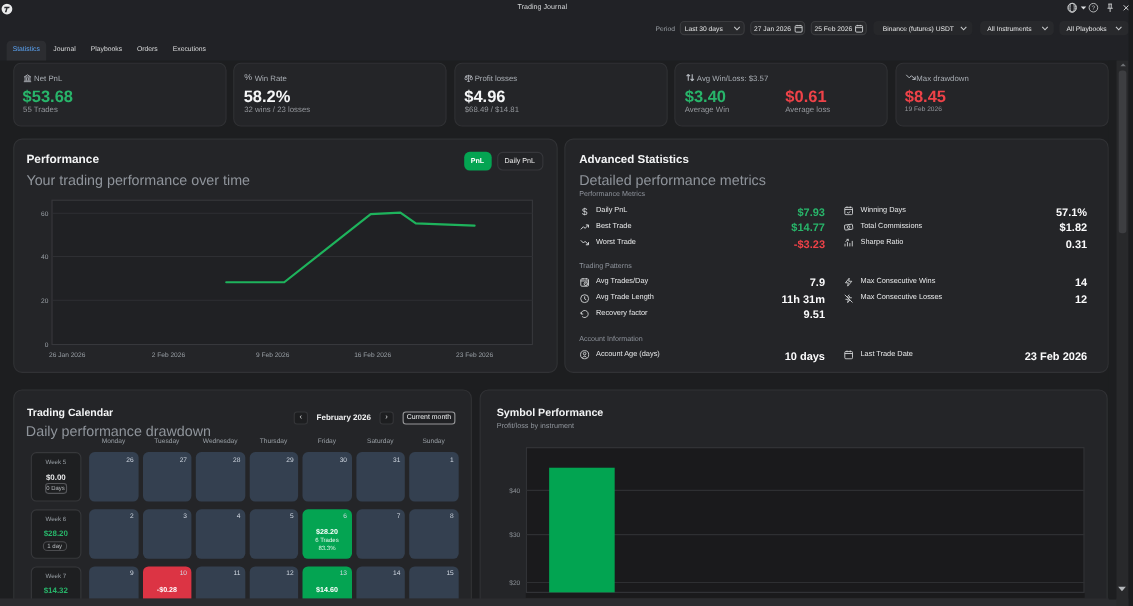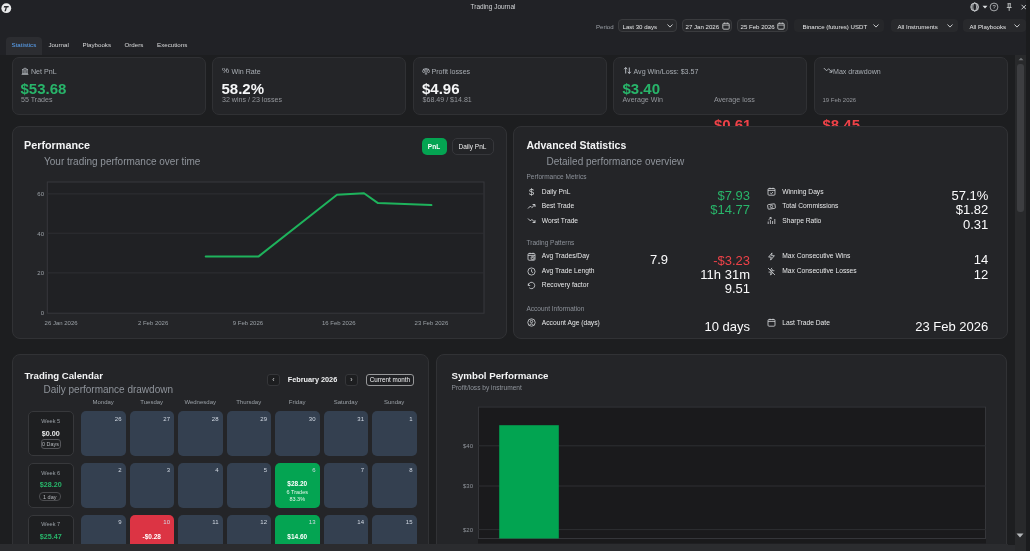--- a/index.html
+++ b/index.html
@@ -6,26 +6,26 @@
 html,body { width:1030px; height:551px; overflow:hidden; background:#1d1e20; font-family:"Liberation Sans", sans-serif; }
 .abs { position:absolute; }
 #app { position:relative; width:1030px; height:551px; background:#1d1e20; }
 #chrome { position:absolute; left:0; top:0; width:1030px; height:55px; background:#212226; }
 .panel { position:absolute; background:#242528; border:1px solid #313235; border-radius:8px; }
 .card { position:absolute; background:#242528; border:1px solid #303134; border-radius:7px; }
 .lbl { color:#a8adb3; font-size:7.1px; }
 .sub { color:#94979c; font-size:7.1px; }
 .val { color:#f5f6f7; font-size:15px; font-weight:bold; }
 .green { color:#28b56a; }
-.red { color:#ee4248;margin-top:36px; }
+.red { color:#ee4248; }
 .ptitle { color:#f3f4f5; font-size:10.5px; font-weight:bold; }
-.psub { color:#8f949b; font-size:10px;margin-left:20px; }
+.psub { color:#8f949b; font-size:13px; }
 .sect { color:#8d929a; font-size:6.5px; }
 .rowlbl { color:#e7e8e9; font-size:6.7px; }
-.rowval { font-size:13px; font-weight:normal; color:#fbfbfc; }
+.rowval { font-size:10px; font-weight:bold; color:#fbfbfc; }
 .wwhite { color:#e9eaeb; }
 .rowval.green { color:#28b56a; }
 .rowval.red { color:#ee4248; }
 svg { display:block; }
 </style>
 </head>
 <body>
 <div id="app">
   <div id="chrome"></div>
 
@@ -167,21 +167,21 @@
       <text x="141.1" y="198.5">2 Feb 2026</text>
       <text x="235.9" y="198.5">9 Feb 2026</text>
       <text x="326.8" y="198.5">16 Feb 2026</text>
       <text x="419.4" y="198.5">23 Feb 2026</text>
     </g>
     <polyline points="193.7,130.6 246.4,130.6 325,68.7 352,67.3 366,77.1 419.4,79.1" fill="none" stroke="#1eb35c" stroke-width="2" stroke-linejoin="round" stroke-linecap="round"></polyline>
   </svg>
 
   <div class="panel" style="left:512.5px;top:126px;width:495.5px;height:212.5px;"></div>
   <div class="abs ptitle" style="left:526.5px;top:139px;">Advanced Statistics</div>
-  <div class="abs psub" style="left:526.5px;top:155.5px;">Detailed performance overview</div>
+  <div class="abs psub" style="left:526.5px;top:155.5px;">Detailed performance metrics</div>
   <div class="abs sect" style="left:526.5px;top:173px;">Performance Metrics</div>
   <div class="abs sect" style="left:526.5px;top:239px;">Trading Patterns</div>
   <div class="abs sect" style="left:526.5px;top:305px;">Account Information</div>
 
   <svg class="abs" style="left:527px;top:187px" width="9" height="9" viewBox="0 0 9 9">
       <text x="4.5" y="8" font-size="9" fill="#d6d8da" text-anchor="middle" font-family="Liberation Sans">$</text>
     </svg>
   <div class="abs rowlbl" style="left:541.8px;top:187.8px;">Daily PnL</div>
   <div class="abs rowval green" style="left:650px;top:187.8px;width:100px;text-align:right;">$7.93</div>
 
@@ -222,21 +222,21 @@
 
   <svg class="abs" style="left:527px;top:252px" width="9" height="9" viewBox="0 0 9 9" stroke="#d6d8da" stroke-width="0.8" fill="none">
       <rect x="1" y="1.5" width="7" height="6.7" rx="1"></rect>
       <line x1="1" y1="3.4" x2="8" y2="3.4"></line>
       <line x1="3" y1="0.7" x2="3" y2="2.2"></line>
       <line x1="6" y1="0.7" x2="6" y2="2.2"></line>
       <circle cx="5.6" cy="6" r="1.6"></circle>
       <path d="M5.6 5.2 v0.8 l0.6 0.4"></path>
     </svg>
   <div class="abs rowlbl" style="left:541.8px;top:252.3px;">Avg Trades/Day</div>
-  <div class="abs rowval" style="left:650px;top:252.3px;width:100px;text-align:left;">7.9</div>
+  <div class="abs rowval" style="left:650px;top:252.3px;width:100px;text-align:right;">7.9</div>
 
   <svg class="abs" style="left:527px;top:266.5px" width="9" height="9" viewBox="0 0 9 9" stroke="#d6d8da" stroke-width="0.8" fill="none">
       <circle cx="4.5" cy="4.5" r="3.6"></circle>
       <path d="M4.5 2.4 V4.7 L6 5.6"></path>
     </svg>
   <div class="abs rowlbl" style="left:541.8px;top:266.9px;">Avg Trade Length</div>
   <div class="abs rowval" style="left:650px;top:266.9px;width:100px;text-align:right;">11h 31m</div>
 
   <svg class="abs" style="left:527px;top:281px" width="9" height="9" viewBox="0 0 9 9" stroke="#d6d8da" stroke-width="0.8" fill="none">
       <path d="M1.3 4.5 a3.2 3.2 0 1 1 0.9 2.2 M1.3 4.5 V2.6 M1.3 4.5 H3.2"></path>
@@ -293,21 +293,21 @@
   <div class="abs" style="left:27.5px;top:411.4px;width:46.5px;height:44.5px;background:#1e1f21;border:1px solid #37383b;border-radius:5px;"></div>
     <div class="abs" style="left:27.5px;top:418.0px;width:46.5px;text-align:center;font-size:5.6px;color:#9aa0a6;">Week 5</div>
     <div class="abs" style="left:27.5px;top:428.7px;width:46.5px;text-align:center;font-size:7.2px;font-weight:bold;"><span class="wwhite">$0.00</span></div>
     <div class="abs" style="left:40.5px;top:439.2px;width:20px;height:9.4px;border:1px solid #55565a;border-radius:3px;text-align:center;line-height:8.4px;font-size:5.4px;color:#b5b8bc;">0 Days</div>
   <div class="abs" style="left:27.5px;top:463.1px;width:46.5px;height:44.5px;background:#1e1f21;border:1px solid #37383b;border-radius:5px;"></div>
     <div class="abs" style="left:27.5px;top:469.7px;width:46.5px;text-align:center;font-size:5.6px;color:#9aa0a6;">Week 6</div>
     <div class="abs" style="left:27.5px;top:480.4px;width:46.5px;text-align:center;font-size:7.2px;font-weight:bold;"><span class="green">$28.20</span></div>
     <div class="abs" style="left:39px;top:491.90000000000003px;width:21.5px;height:9px;border:1px solid #4b4c4f;border-radius:4px;text-align:center;line-height:8px;font-size:5.5px;color:#b5b8bc;">1 day</div>
   <div class="abs" style="left:27.5px;top:514.8px;width:46.5px;height:44.5px;background:#1e1f21;border:1px solid #37383b;border-radius:5px;"></div>
     <div class="abs" style="left:27.5px;top:521.4px;width:46.5px;text-align:center;font-size:5.6px;color:#9aa0a6;">Week 7</div>
-    <div class="abs" style="left:27.5px;top:532.1px;width:46.5px;text-align:center;font-size:7.2px;font-weight:bold;"><span class="green">$25.47</span></div>
+    <div class="abs" style="left:27.5px;top:532.1px;width:46.5px;text-align:center;font-size:7.2px;font-weight:bold;"><span class="green">$14.32</span></div>
   <div class="abs" style="left:81.0px;top:411.4px;width:44.5px;height:44.5px;background:#344050;border-radius:5px;"></div>
     <div class="abs" style="left:81.0px;top:415.7px;width:40.5px;text-align:right;font-size:6px;color:#d2d9e3;">26</div>
   <div class="abs" style="left:129.5px;top:411.4px;width:44.5px;height:44.5px;background:#344050;border-radius:5px;"></div>
     <div class="abs" style="left:129.5px;top:415.7px;width:40.5px;text-align:right;font-size:6px;color:#d2d9e3;">27</div>
   <div class="abs" style="left:178.0px;top:411.4px;width:44.5px;height:44.5px;background:#344050;border-radius:5px;"></div>
     <div class="abs" style="left:178.0px;top:415.7px;width:40.5px;text-align:right;font-size:6px;color:#d2d9e3;">28</div>
   <div class="abs" style="left:226.5px;top:411.4px;width:44.5px;height:44.5px;background:#344050;border-radius:5px;"></div>
     <div class="abs" style="left:226.5px;top:415.7px;width:40.5px;text-align:right;font-size:6px;color:#d2d9e3;">29</div>
   <div class="abs" style="left:275.0px;top:411.4px;width:44.5px;height:44.5px;background:#344050;border-radius:5px;"></div>
     <div class="abs" style="left:275.0px;top:415.7px;width:40.5px;text-align:right;font-size:6px;color:#d2d9e3;">30</div>

